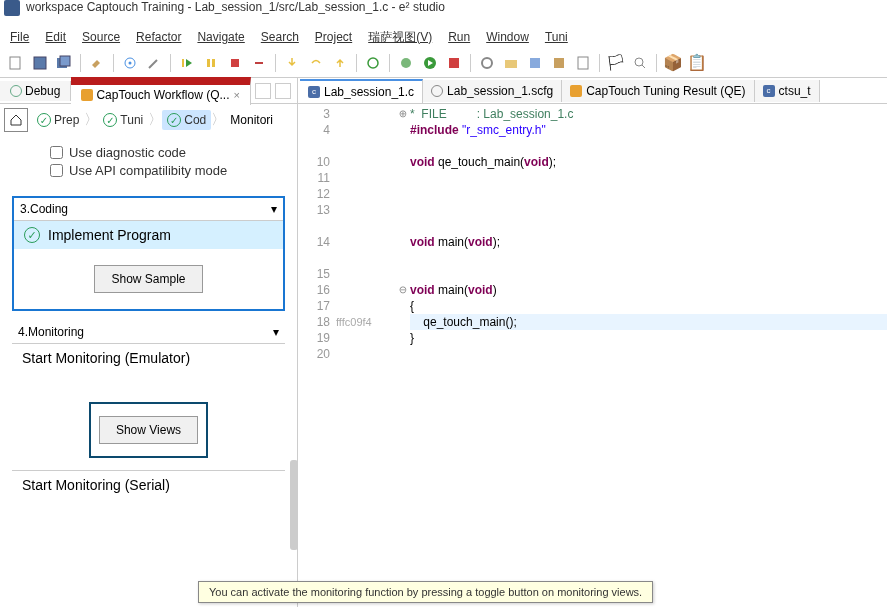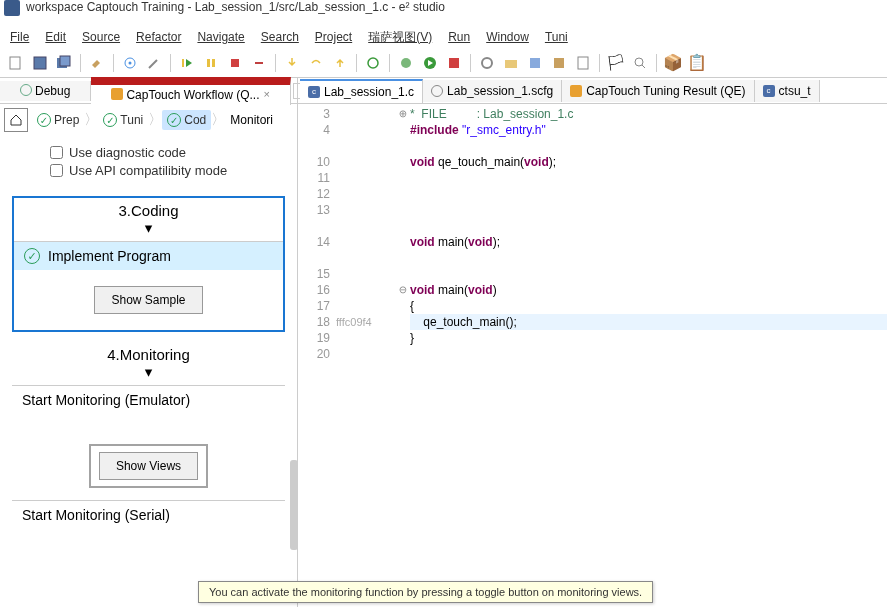--- a/index.html
+++ b/index.html
@@ -12,51 +12,51 @@
 .menubar .menu-item { padding: 2px 8px; cursor: default; }
 
 .toolbar { height: 30px; border-bottom: 1px solid #ccc; display: flex; align-items: center; padding: 0 4px; }
 .toolbar .tb-btn { width: 20px; height: 20px; margin: 0 2px; display: inline-flex; align-items: center; justify-content: center; }
 .toolbar .tb-sep { width: 1px; height: 18px; background: #ccc; margin: 0 4px; }
 
 .workspace { display: flex; height: calc(100% - 78px); }
 
 .left-panel { width: 298px; border-right: 1px solid #ccc; display: flex; flex-direction: column; background: #fff; }
 .tab-row { height: 26px; display: flex; align-items: center; border-bottom: 1px solid #ccc; font-size: 12px; }
-.tab { padding: 3px 20px; display: flex; align-items: flex-start; border-right: 1px solid #ccc; cursor: default; background: #f5f5f5; white-space: nowrap; }
+.tab { padding: 3px 10px; display: flex; align-items: center; border-right: 1px solid #ccc; cursor: default; background: #f5f5f5; white-space: nowrap; }
 .tab.active { background: #fff; border-top: 8px solid #b91c1c; }
 .tab .close-x { margin-left: 4px; color: #888; font-size: 11px; }
 .tab .bug-ic { width: 12px; height: 12px; border: 1px solid #6a8; border-radius: 50%; margin-right: 3px; }
 .tab .cap-ic { width: 12px; height: 12px; background: #e8a030; border-radius: 2px; margin-right: 3px; }
 .tab-tools { margin-left: auto; display: flex; padding-right: 4px; }
 .tab-tools .ic { width: 16px; height: 16px; margin: 0 2px; border: 1px solid #ccc; }
 
 .breadcrumb-row { height: 32px; display: flex; align-items: center; padding: 2px 4px; font-size: 12px; overflow: hidden; }
 .home-box { width: 24px; height: 24px; border: 1px solid #888; display: flex; align-items: center; justify-content: center; margin-right: 4px; }
 .bc-step { display: flex; align-items: center; padding: 2px 4px; border: 1px solid transparent; position: relative; white-space: nowrap; }
 .bc-step.done { color: #333; }
 .bc-step .check { width: 14px; height: 14px; border: 1.5px solid #2a9d5a; border-radius: 50%; margin-right: 3px; display:inline-flex; align-items:center; justify-content:center; color:#2a9d5a; font-size:10px; }
 .bc-step.current { background: #cce5ff; border-radius: 2px; }
 .bc-arrow { color: #bbb; font-size: 14px; margin: 0 0px; }
 
 .panel-body { flex: 1; overflow: hidden; padding: 6px 12px; font-size: 13px; }
 .chk-row { display: flex; align-items: center; margin: 3px 0 3px 38px; font-size: 13px; color: #333; }
 .chk-row input { margin-right: 6px; }
 
 .section { margin-top: 10px; }
-.section-header { display: flex; align-items: center; justify-content: space-between; padding: 4px 6px; font-size: 15px; border-bottom: 1px solid #ccc; flex-direction: column; }
+.section-header { display: flex; align-items: center; justify-content: space-between; padding: 4px 6px; font-size: 12px; border-bottom: 1px solid #ccc; }
 .section-item { padding: 6px 10px; display: flex; align-items: center; font-size: 14px; }
 .section-item.sel { background: #d5f0ff; }
 .green-check { width: 16px; height: 16px; border: 1.8px solid #2a9d5a; border-radius: 50%; display: inline-flex; align-items: center; justify-content: center; color: #2a9d5a; font-size: 11px; margin-right: 8px; }
 .section-box { border: 2px solid #1976d2; padding-bottom: 6px; }
 
 .btn { display: inline-block; padding: 6px 16px; border: 1px solid #999; background: #f0f0f0; font-size: 12px; cursor: default; }
 .btn-row { text-align: center; margin: 16px 0 10px; }
 
-.red-box { border: 2px solid #a3a3a3; display: inline-block; padding: 6px 8px; }
+.red-box { border: 2px solid #0c4a6e; display: inline-block; padding: 12px 8px; }
 
 .right-panel { flex: 1; display: flex; flex-direction: column; }
 .editor-tabs { height: 26px; display: flex; align-items: center; border-bottom: 1px solid #ccc; font-size: 12px; padding-left: 2px; }
 .ed-tab { padding: 4px 8px; display: flex; align-items: center; border-right: 1px solid #ccc; background: #f5f5f5; white-space: nowrap; }
 .ed-tab.active { background: #fff; border-top: 2px solid #4a90e2; }
 .ed-tab .c-ic { width: 12px; height: 12px; background: #4a6da7; border-radius: 2px; margin-right: 4px; display:inline-flex; align-items:center; justify-content:center; color:#fff; font-size:8px; }
 .ed-tab .gear-ic { width: 12px; height: 12px; border: 1px solid #888; border-radius: 50%; margin-right: 4px; }
 .ed-tab .qe-ic { width: 12px; height: 12px; background: #e8a030; border-radius: 2px; margin-right: 4px; }
 
 .editor { flex: 1; display: flex; font-family: Consolas, monospace; font-size: 12px; background: #fff; }

